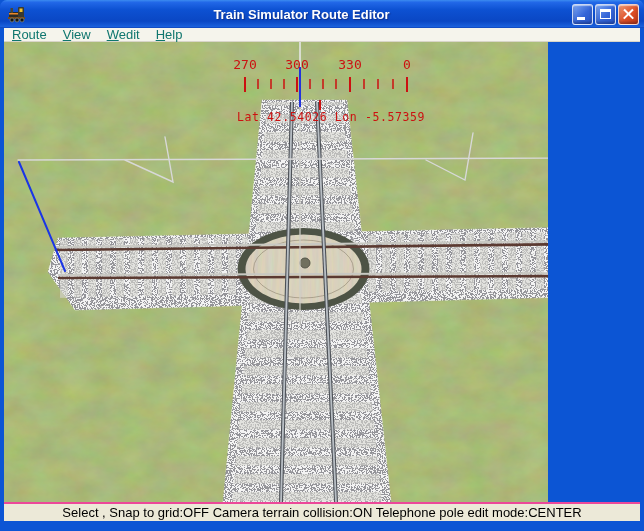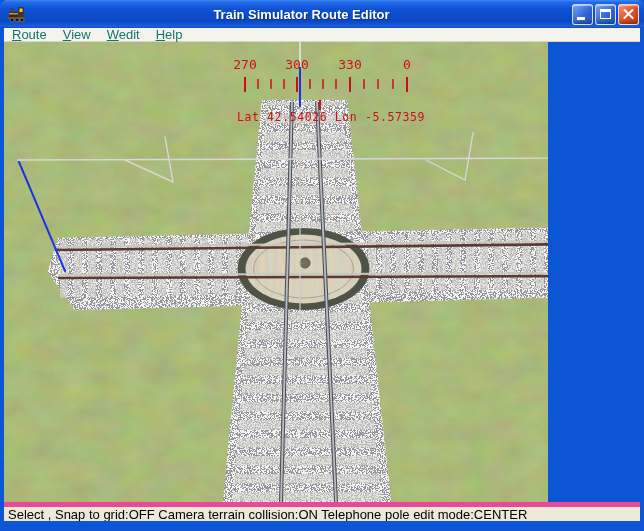--- a/index.html
+++ b/index.html
@@ -65,25 +65,25 @@
     width: 544px; height: 460px;
     position: relative; overflow: hidden;
     background: #66752e;
   }
   .viewport svg { display: block; }
 
   
   .statusbar {
     margin: 0 4px; height: 19px;
     background: #ece9d8;
-    border-top: 5px solid #ec4899;
+    border-top: 2px solid #ec4899;
     font-size: 13px; color: #000;
     display: flex; align-items: center;
     padding: 0 4px;
-    white-space: nowrap; overflow: hidden;
+    white-space: nowrap; overflow: hidden; justify-content: center;
   }
 
   .compass-text { font-family: "DejaVu Sans Mono", monospace; }
 </style>
 </head>
 <body>
 
 <div class="window">
 
   <div class="titlebar">

